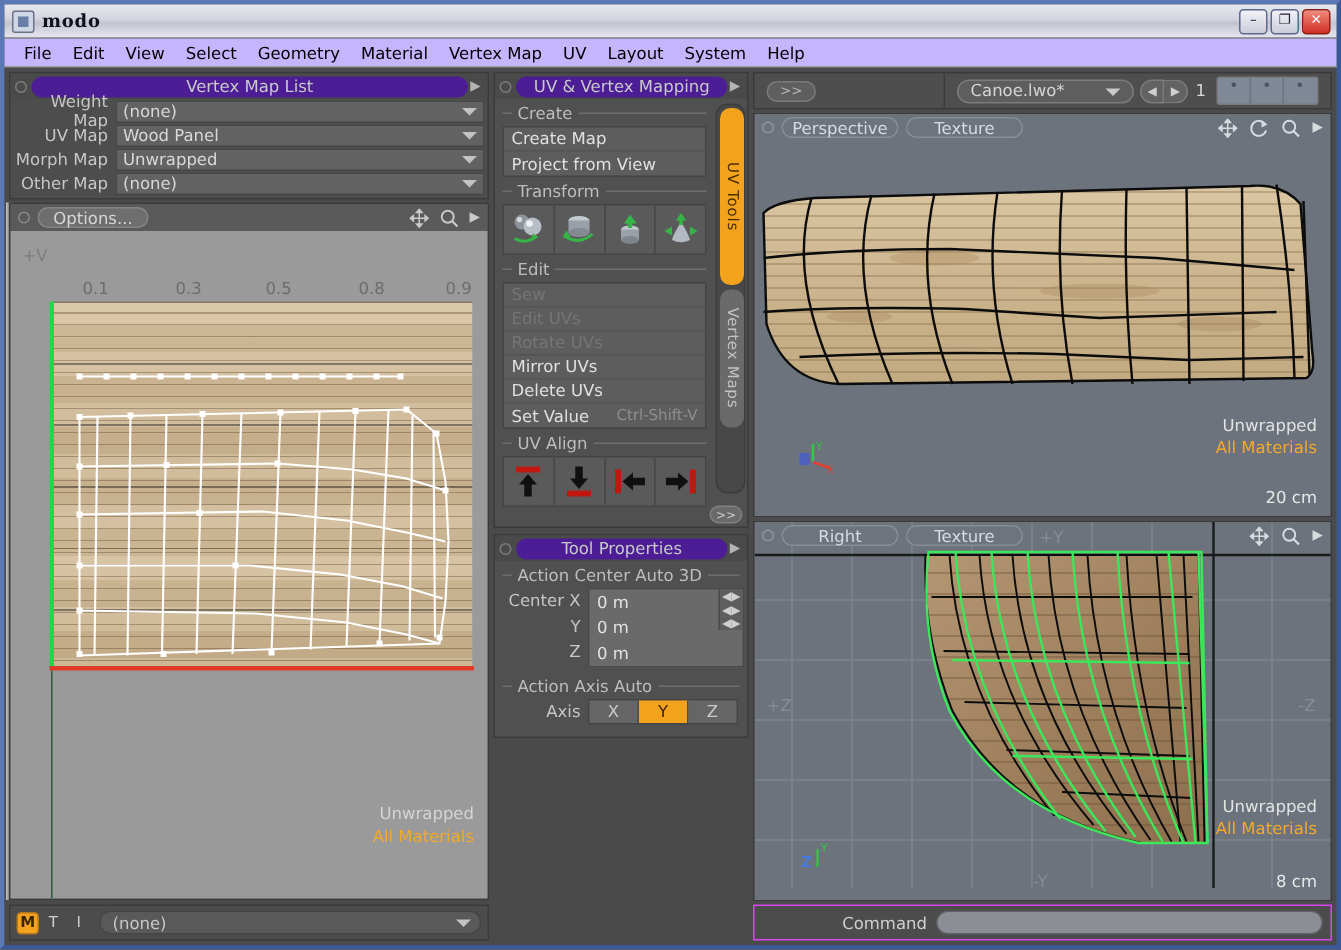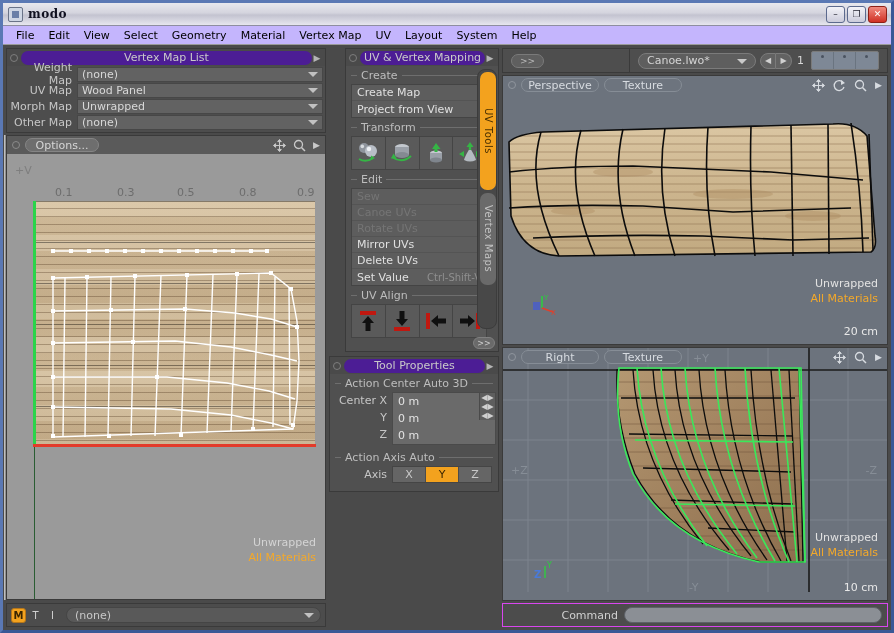--- a/index.html
+++ b/index.html
@@ -80,21 +80,21 @@
   .mtoggle{width:15px;height:15px;border-radius:3px;display:flex;align-items:center;
     justify-content:center;font-size:10px;color:#d0d0d0;margin-right:2px;}
   .mtoggle.on{background:#f3a21e;color:#3a2500;font-weight:bold;border:1px solid #b5761a;}
   #matbar .mfld{flex:1;height:16px;background:#595959;border:1px solid #454545;border-radius:8px;
     display:flex;align-items:center;padding-left:8px;color:#c8c8c8;font-size:11px;position:relative;margin-left:4px;}
   #matbar .mfld .dn{position:absolute;right:6px;top:5px;border-left:5px solid transparent;
     border-right:5px solid transparent;border-top:5px solid #c2c2c2;}
 
   
   #mid{position:absolute;left:326px;top:3px;width:170px;bottom:3px;}
-  #uvmap{position:absolute;left:0;top:0;right:0;height:304px;background:#505050;border:1px solid #3a3a3a;margin-left:16px;}
+  #uvmap{position:absolute;left:0;top:0;right:0;height:304px;background:#505050;border:1px solid #3a3a3a;}
   .grp{margin:3px 5px 0 5px;}
   .grp-lbl{color:#bdbdbd;font-size:11px;display:flex;align-items:center;gap:4px;margin-bottom:2px;}
   .grp-lbl:before{content:"";width:6px;height:1px;background:#6e6e6e;}
   .grp-lbl:after{content:"";flex:1;height:1px;background:#6e6e6e;}
   .btnlist{border:1px solid #444;background:#5d5d5d;}
   .lbtn{height:16px;display:flex;align-items:center;padding:0 5px;color:#e0e0e0;font-size:11px;
     border-bottom:1px solid #545454;}
   .lbtn:last-child{border-bottom:none;}
   .lbtn.dim{color:#757575;}
   .lbtn .key{margin-left:auto;color:#8f8f8f;font-size:10px;}
@@ -410,21 +410,21 @@
                   <rect x="11.8" y="5" width="2.4" height="4" fill="#35b545"></rect>
                 </svg>
               </div>
             </div>
           </div>
 
           <div class="grp">
             <div class="grp-lbl">Edit</div>
             <div class="btnlist">
               <div class="lbtn dim">Sew</div>
-              <div class="lbtn dim">Canoe UVs</div>
+              <div class="lbtn dim">Edit UVs</div>
               <div class="lbtn dim">Rotate UVs</div>
               <div class="lbtn">Mirror UVs</div>
               <div class="lbtn">Delete UVs</div>
               <div class="lbtn">
                 <span>Set Value</span>
                 <span class="key">Ctrl-Shift-V</span>
               </div>
             </div>
           </div>
 
@@ -716,21 +716,21 @@
           <div class="axlbl" style="left:186px;bottom:6px;">-Y</div>
           <svg width="26" height="26" viewBox="0 0 26 26" style="position:absolute;left:30px;bottom:16px;">
             <text x="1" y="20" font-size="10" font-weight="bold" fill="#4a7ad8">Z</text>
             <line x1="12" y1="20" x2="12" y2="8" stroke="#2ecc40" stroke-width="1.4"></line>
             <text x="14" y="10" font-size="8" fill="#2ecc40">Y</text>
           </svg>
           <div class="vpstat" style="bottom:40px;">
             <div class="s1">Unwrapped</div>
             <div class="s2">All Materials</div>
           </div>
-          <div class="vpscale">10 cm</div>
+          <div class="vpscale">8 cm</div>
         </div>
         <div class="vphead">
           <div class="dot"></div>
           <div class="vpbtn">Right</div>
           <div class="vpbtn">Texture</div>
           <div class="vp-icons" style="gap:8px;color:#d7dbe0;">
             <svg width="13" height="13" viewBox="0 0 13 13">
               <path d="M6.5 0.5 L8.3 2.6 H4.7 Z M6.5 12.5 L4.7 10.4 H8.3 Z M0.5 6.5 L2.6 4.7 V8.3 Z M12.5 6.5 L10.4 8.3 V4.7 Z
                        M6.5 2.6 V10.4 M2.6 6.5 H10.4" stroke="#d7dbe0" fill="#d7dbe0" stroke-width="1"></path>
             </svg>

